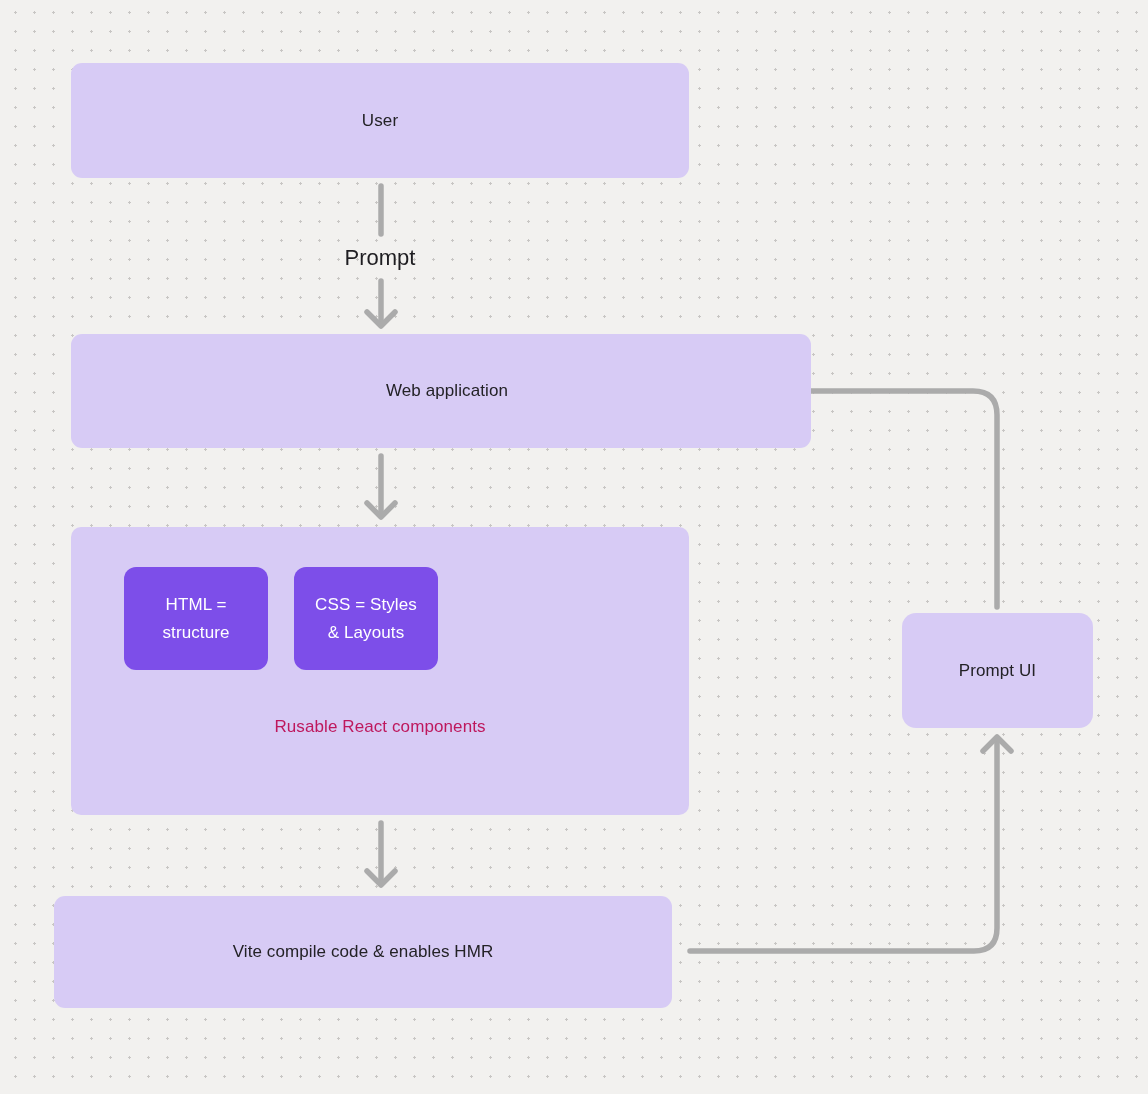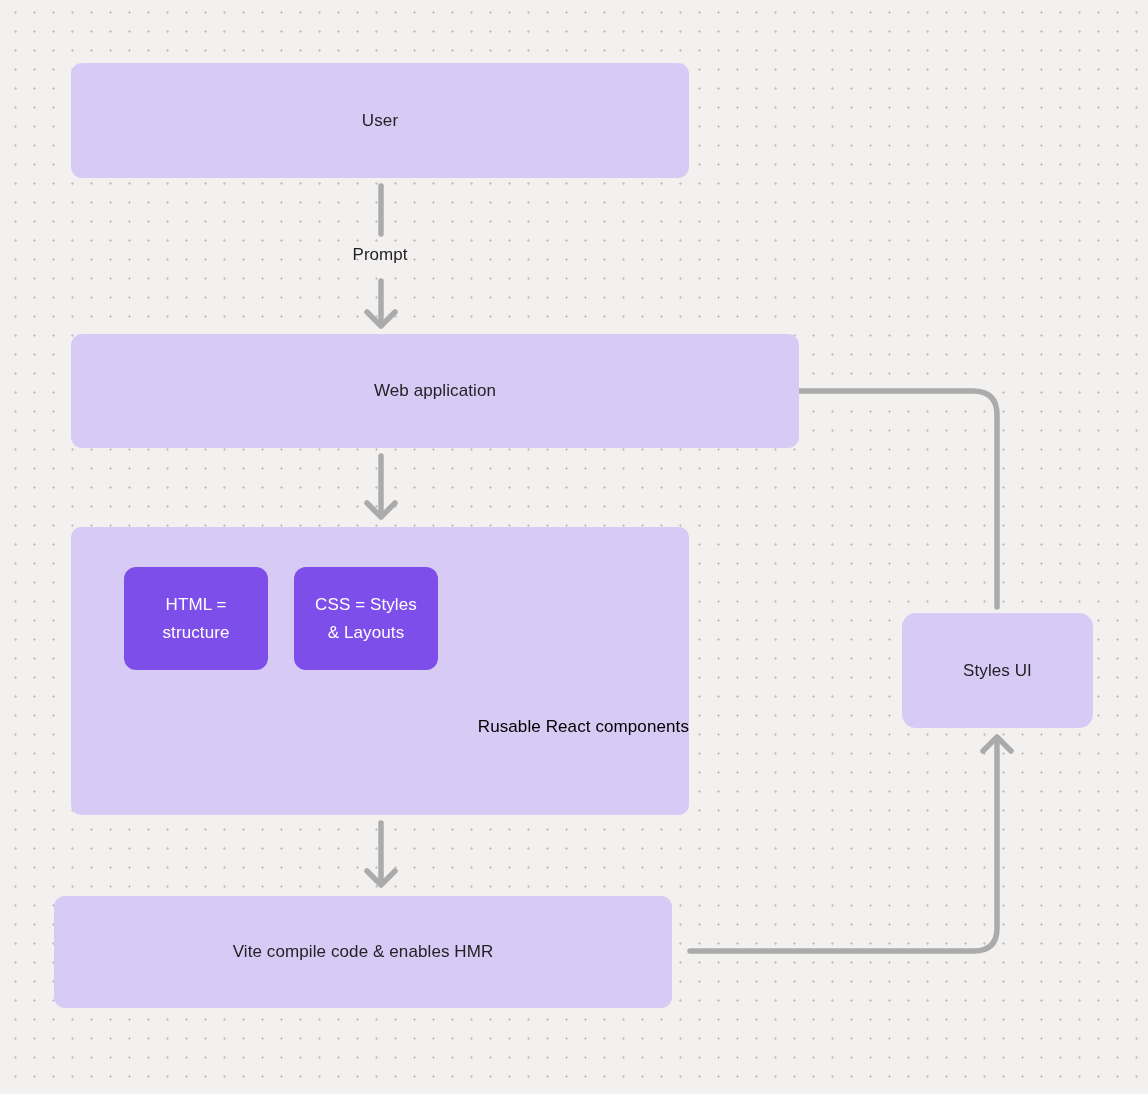--- a/index.html
+++ b/index.html
@@ -34,21 +34,21 @@
     border-radius: 11px;
     display: flex;
     align-items: center;
     justify-content: center;
     text-align: center;
     font-size: 17px;
     letter-spacing: 0.1px;
     color: #232226;
   }
   .node-user        { left: 71px;  top: 63px;  width: 618px; height: 115px; }
-  .node-webapp      { left: 71px;  top: 334px; width: 728px; height: 114px; }
+  .node-webapp      { left: 71px;  top: 334px; width: 728px; height: 114px; padding-left: 12px; }
   .node-components  { left: 71px;  top: 527px; width: 618px; height: 288px; border-radius: 10px; display: block; }
   .node-vite        { left: 54px;  top: 896px; width: 618px; height: 112px; }
   .node-render      { left: 902px; top: 613px; width: 191px; height: 115px; border-radius: 14px; }
 
   .subnode {
     position: absolute;
     top: 40px;
     width: 144px;
     height: 103px;
     background: #7d4ee9;
@@ -66,31 +66,31 @@
   }
   .subnode-html { left: 53px;  }
   .subnode-css  { left: 223px; }
   .subnode-js   { left: 393px; }
 
   .components-caption {
     position: absolute;
     left: 0;
     right: 0;
     top: 190px;
-    text-align: right;
+    text-align: center;
     font-size: 17px;
-    color: #000000;
+    color: #be185d;
   }
   .edge-label {
     position: absolute;
     left: 320px;
     top: 245px;
     width: 120px;
     text-align: center;
-    font-size: 17px;
+    font-size: 22px;
     color: #1f1e22;
   }
 </style>
 </head>
 <body>
 
 <div class="canvas">
 
   <svg class="connectors" width="1148" height="1094" viewBox="0 0 1148 1094" xmlns="http://www.w3.org/2000/svg">
     <g stroke="#ababab" stroke-width="5.5" fill="none" stroke-linecap="round" stroke-linejoin="round">
@@ -132,16 +132,16 @@
       <span>CSS = Styles &amp; Layouts</span>
     </div>
     <div class="components-caption">Rusable React components</div>
   </div>
 
   <div class="node node-vite">
     <span>Vite compile code &amp; enables HMR</span>
   </div>
 
   <div class="node node-render">
-    <span>Styles UI</span>
+    <span>Prompt UI</span>
   </div>
 
 </div>
 
 </body></html>

